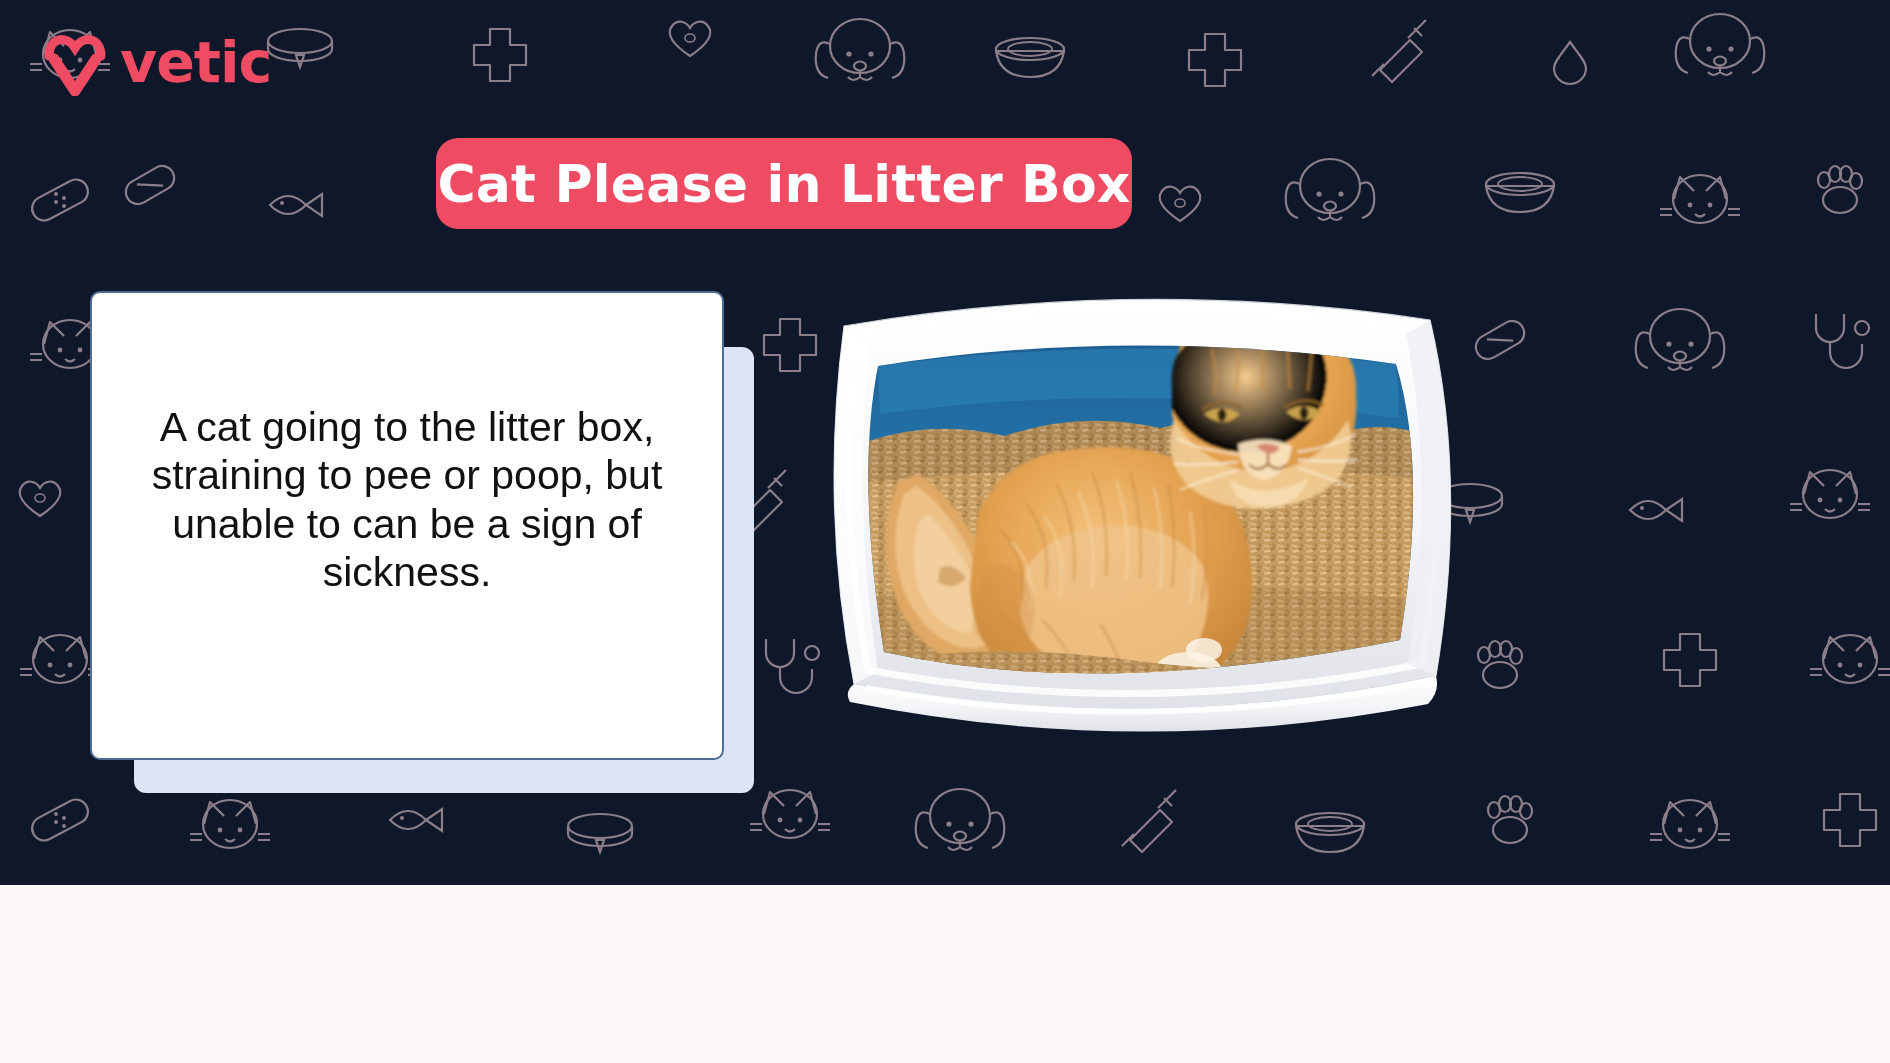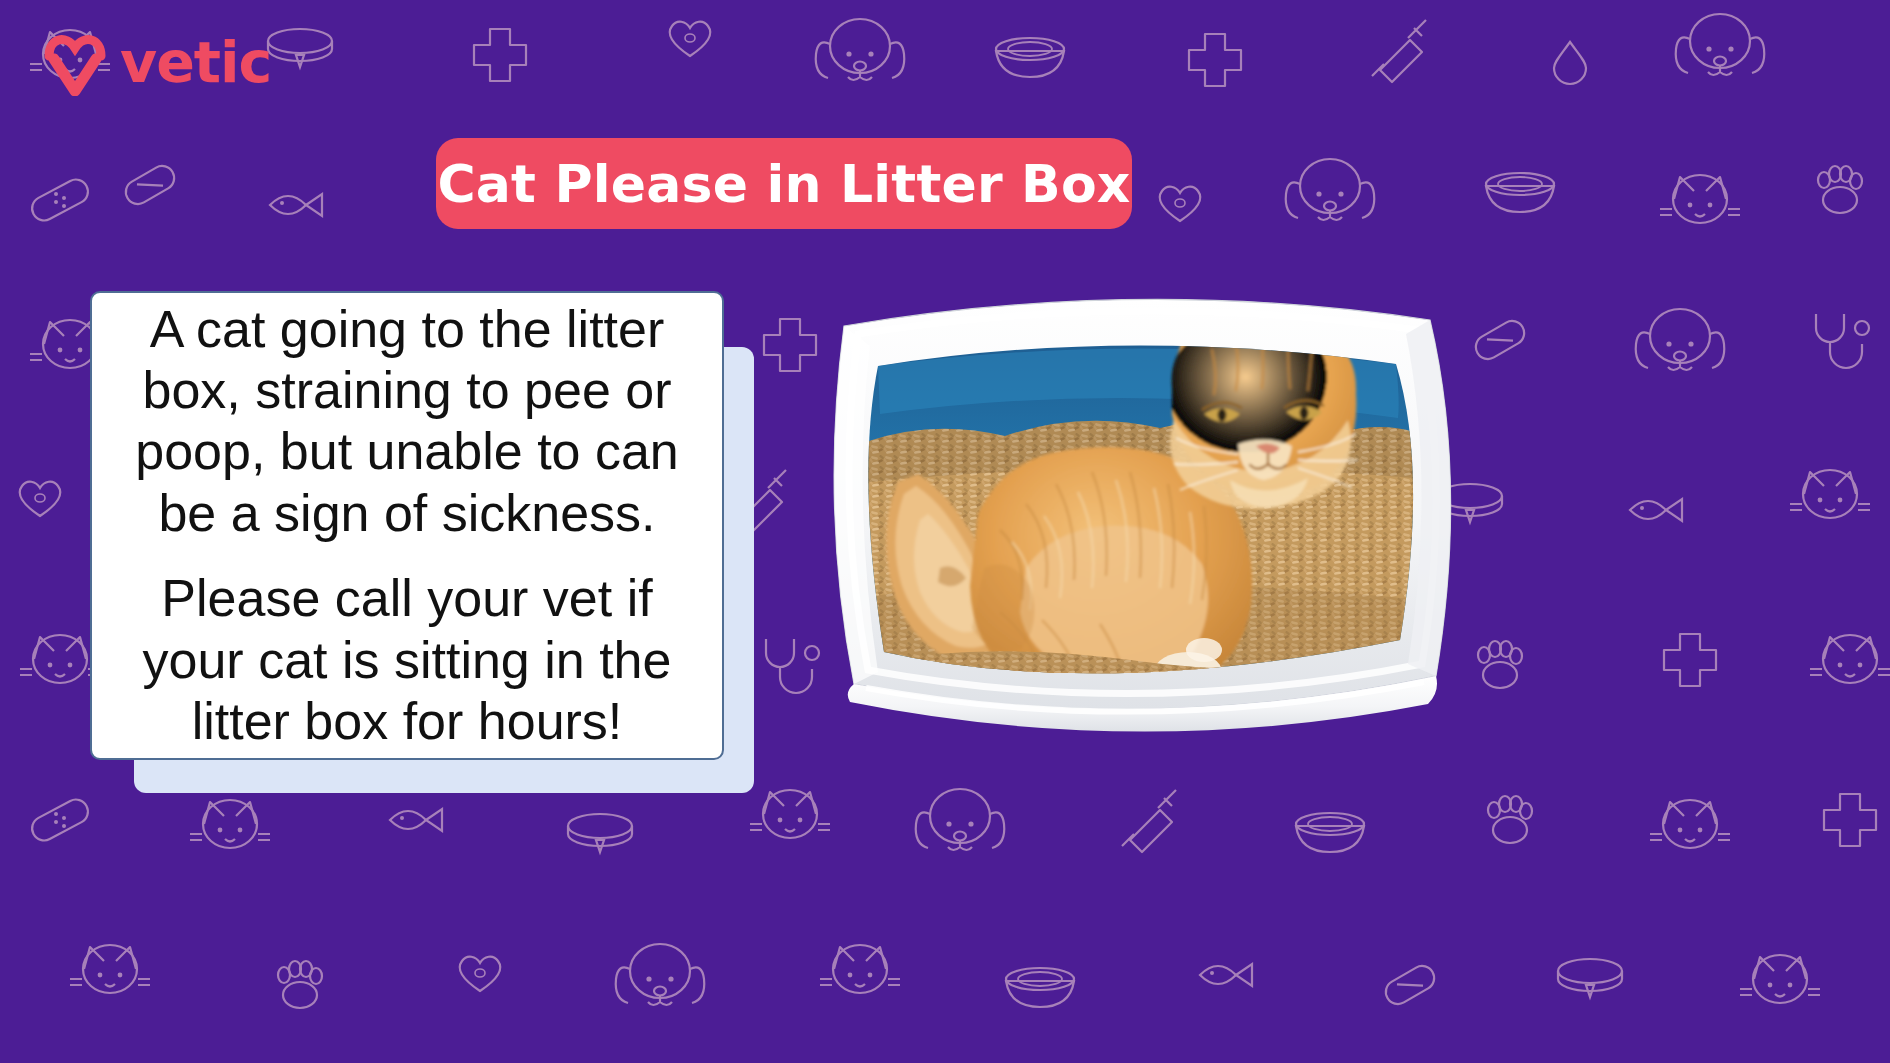--- a/index.html
+++ b/index.html
@@ -2,21 +2,21 @@
 <html><head>
 <meta charset="utf-8">
 <style>
   html,body{margin:0;padding:0;}
   body{
     width:1890px;height:1063px;overflow:hidden;
     font-family:"Liberation Sans","DejaVu Sans",sans-serif;
     background:#fdf8f8;
     position:relative;
   }
-  #stage{position:absolute;inset:0;width:1890px;height:1063px;overflow:hidden;background:#4c1d95;}
+  #stage{position:absolute;inset:0;width:1890px;height:885px;overflow:hidden;background:#0f172a;}
 
   
   #bg-pattern{position:absolute;inset:0;opacity:.55;}
 
   
   #logo{position:absolute;left:44px;top:28px;display:flex;align-items:center;gap:14px;}
   #logo .mark{width:62px;height:68px;display:block;}
   #logo .word{
     font-size:57px;font-weight:700;color:#ef4b62;letter-spacing:-1px;
     line-height:1;font-family:"DejaVu Sans","Liberation Sans",sans-serif;
@@ -40,21 +40,21 @@
   }
   #text-card{
     position:absolute;left:90px;top:291px;width:634px;height:469px;
     background:#fff;border:2px solid #4f6d94;border-radius:10px;
     box-sizing:border-box;
     display:flex;flex-direction:column;align-items:center;justify-content:center;
     padding:14px 26px;
   }
   #text-card p{
     margin:12px;width:100%;text-align:center;color:#111;
-    font-size:52px;line-height:1.18;font-weight:400;
+    font-size:41px;line-height:1.18;font-weight:400;
     font-family:"Liberation Sans","DejaVu Sans",sans-serif;
   }
   #text-card .gap{height:52px;}
 
   
   #photo{position:absolute;left:800px;top:268px;width:680px;height:492px;}
   #photo svg{display:block;width:100%;height:100%;}
 </style>
 </head>
 <body>
@@ -229,21 +229,20 @@
   </div>
 
   <div id="title-banner">
     <span class="txt">Cat Please in Litter Box</span>
   </div>
 
   <div id="card-shadow"></div>
   <div id="text-card">
     <p>A cat going to the litter box, straining to pee or poop, but unable to can be a sign of sickness.</p>
     <div class="gap"></div>
-    <p>Please call your vet if your cat is sitting in the litter box for hours!</p>
   </div>
 
   <div id="photo">
     <svg viewBox="0 0 680 492" xmlns="http://www.w3.org/2000/svg">
       <defs>
         <linearGradient id="boxOuter" x1="0" y1="0" x2="0" y2="1">
           <stop offset="0" stop-color="#ffffff"></stop>
           <stop offset="0.55" stop-color="#f4f5f7"></stop>
           <stop offset="1" stop-color="#dfe2e7"></stop>
         </linearGradient>

